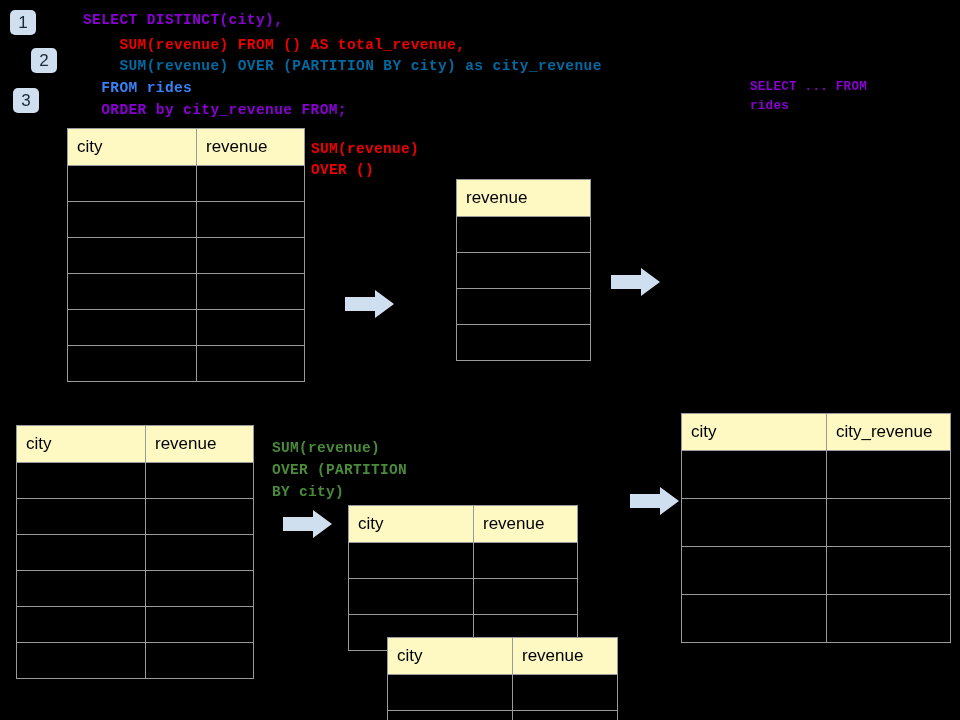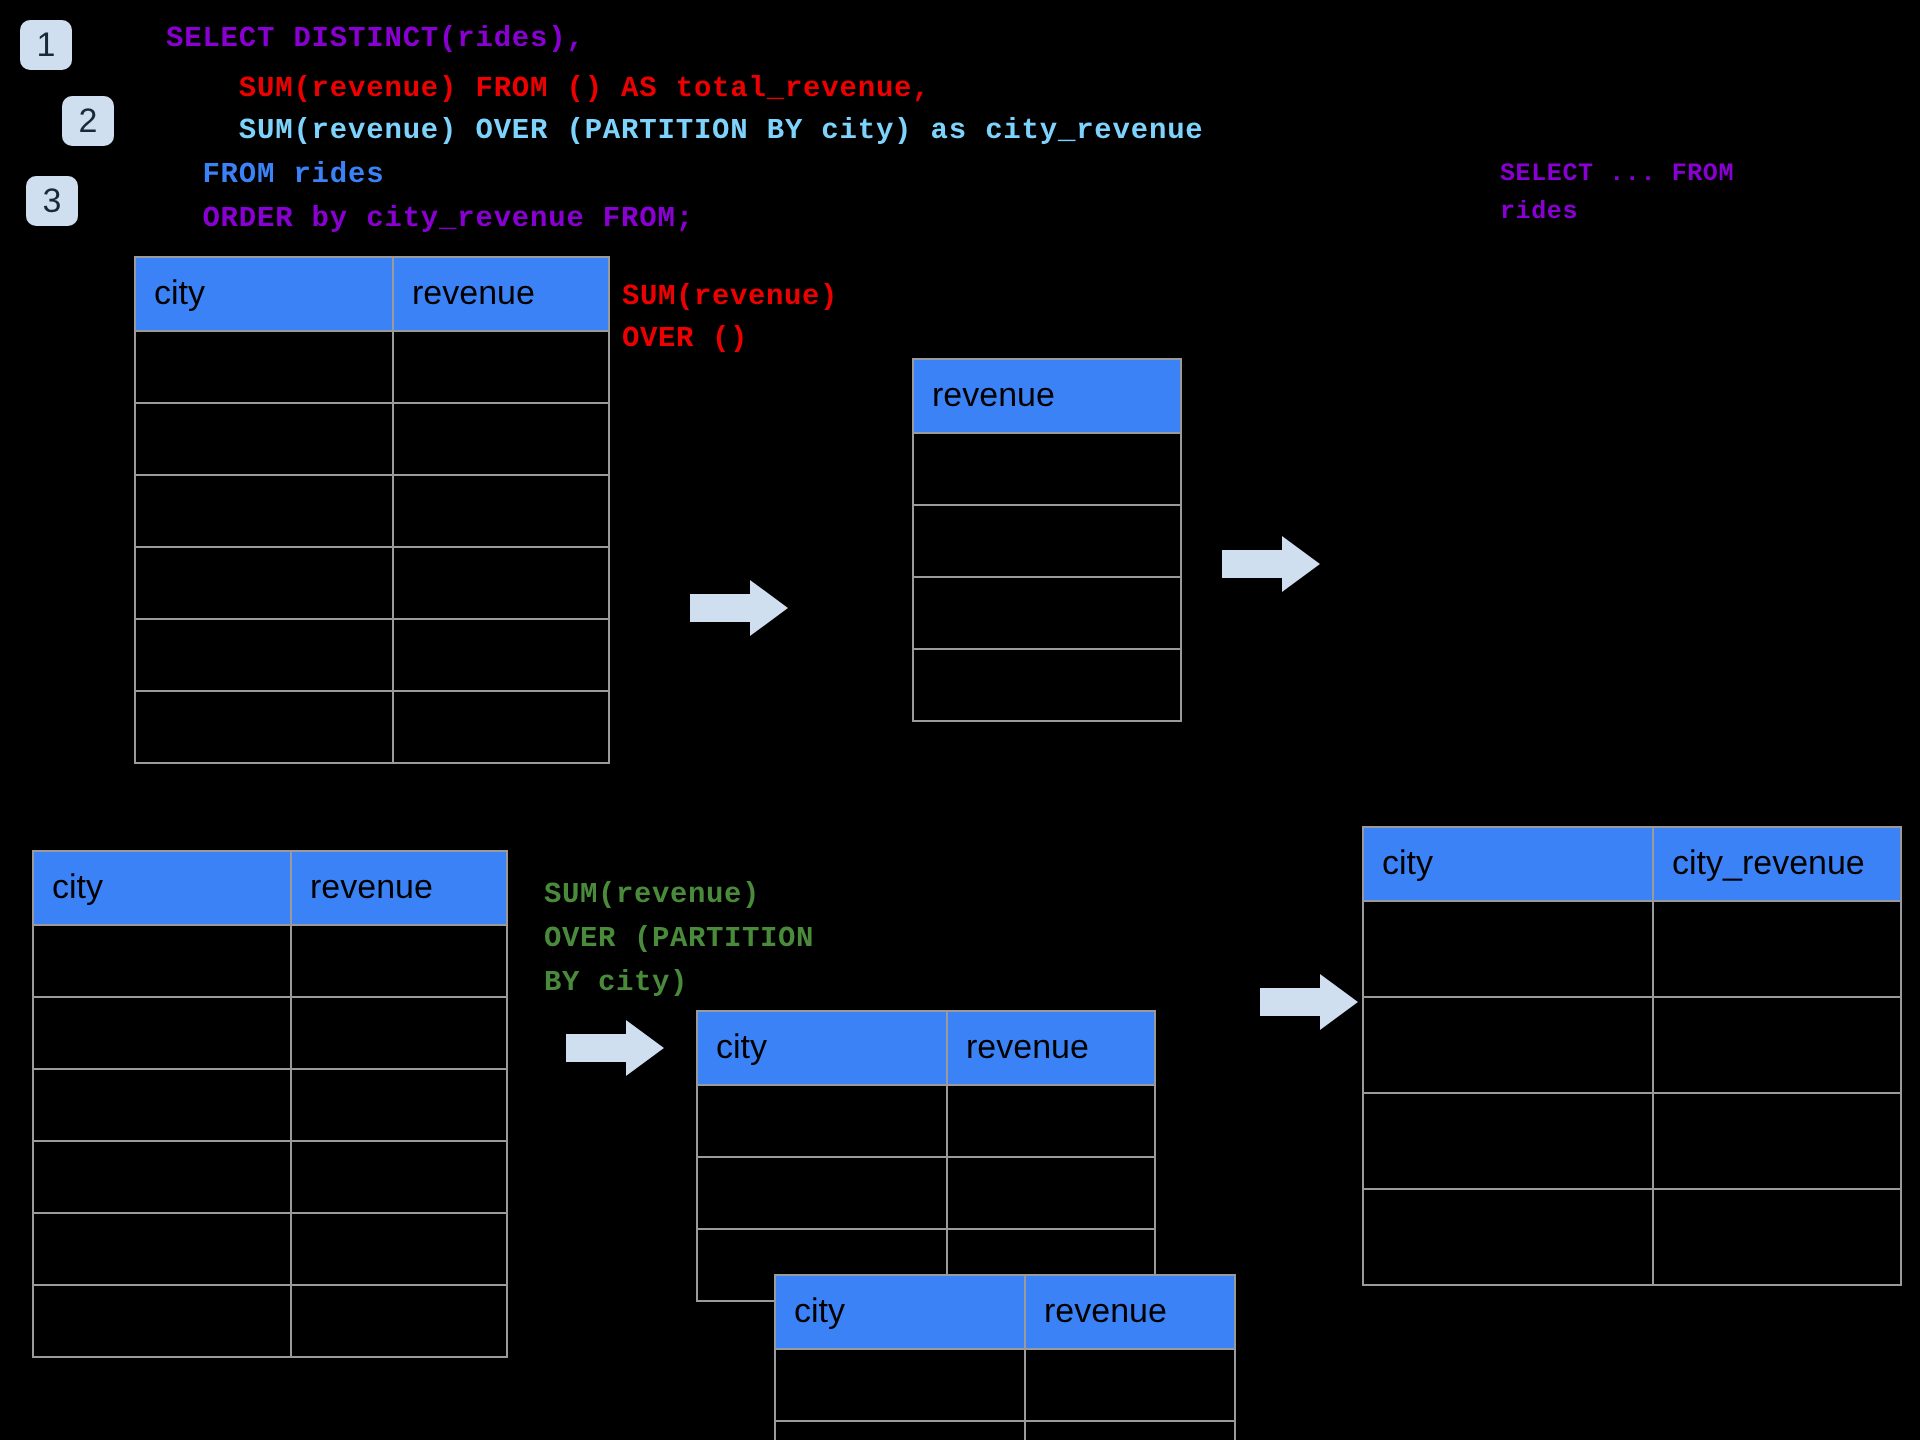--- a/index.html
+++ b/index.html
@@ -36,21 +36,21 @@
   .code {
     position: absolute;
     font-family: "Liberation Mono", "DejaVu Sans Mono", monospace;
     font-size: 14.5px;
     font-weight: bold;
     white-space: pre;
     letter-spacing: 0.4px;
   }
   #sql-line-1 { left: 83px; top: 12px;  color: #8a00d4; }
   #sql-line-2 { left: 83px; top: 37px;  color: #ef0000; }
-  #sql-line-3 { left: 83px; top: 58px;  color: #7dd3fc; }
+  #sql-line-3 { left: 83px; top: 58px;  color: #0369a1; }
   #sql-line-4 { left: 83px; top: 80px;  color: #3b82f6; }
   #sql-line-5 { left: 83px; top: 102px; color: #8a00d4; }
 
   
   .annot {
     position: absolute;
     font-family: "Liberation Mono", "DejaVu Sans Mono", monospace;
     font-weight: bold;
     white-space: pre;
     letter-spacing: 0.3px;
@@ -82,21 +82,21 @@
     table-layout: fixed;
     background: #000000;
     border: 1px solid #9a9a9a;
   }
   .tbl th, .tbl td {
     border: 1px solid #9a9a9a;
     padding: 0;
     margin: 0;
   }
   .tbl th {
-    background: #3b82f6;
+    background: #fef9c3;
     color: #000000;
     font-family: "Liberation Sans", sans-serif;
     font-size: 17px;
     font-weight: normal;
     text-align: left;
     padding: 6px 0 6px 9px;
     height: 24px;
   }
   .tbl td {
     background: #000000;
@@ -133,21 +133,21 @@
   #arrow-3 { left: 283px; top: 508px; }
   #arrow-4 { left: 630px; top: 485px; }
 </style>
 </head>
 <body>
 
 <div class="badge" id="badge-1">1</div>
 <div class="badge" id="badge-2">2</div>
 <div class="badge" id="badge-3">3</div>
 
-<div class="code" id="sql-line-1">SELECT DISTINCT(rides),</div>
+<div class="code" id="sql-line-1">SELECT DISTINCT(city),</div>
 <div class="code" id="sql-line-2">    SUM(revenue) FROM () AS total_revenue,</div>
 <div class="code" id="sql-line-3">    SUM(revenue) OVER (PARTITION BY city) as city_revenue</div>
 <div class="code" id="sql-line-4">  FROM rides</div>
 <div class="code" id="sql-line-5">  ORDER by city_revenue FROM;</div>
 
 <div class="annot" id="annot-select-from">SELECT ... FROM
 rides</div>
 <div class="annot" id="annot-sum-over">SUM(revenue)
 OVER ()</div>
 <div class="annot" id="annot-sum-partition">SUM(revenue)

